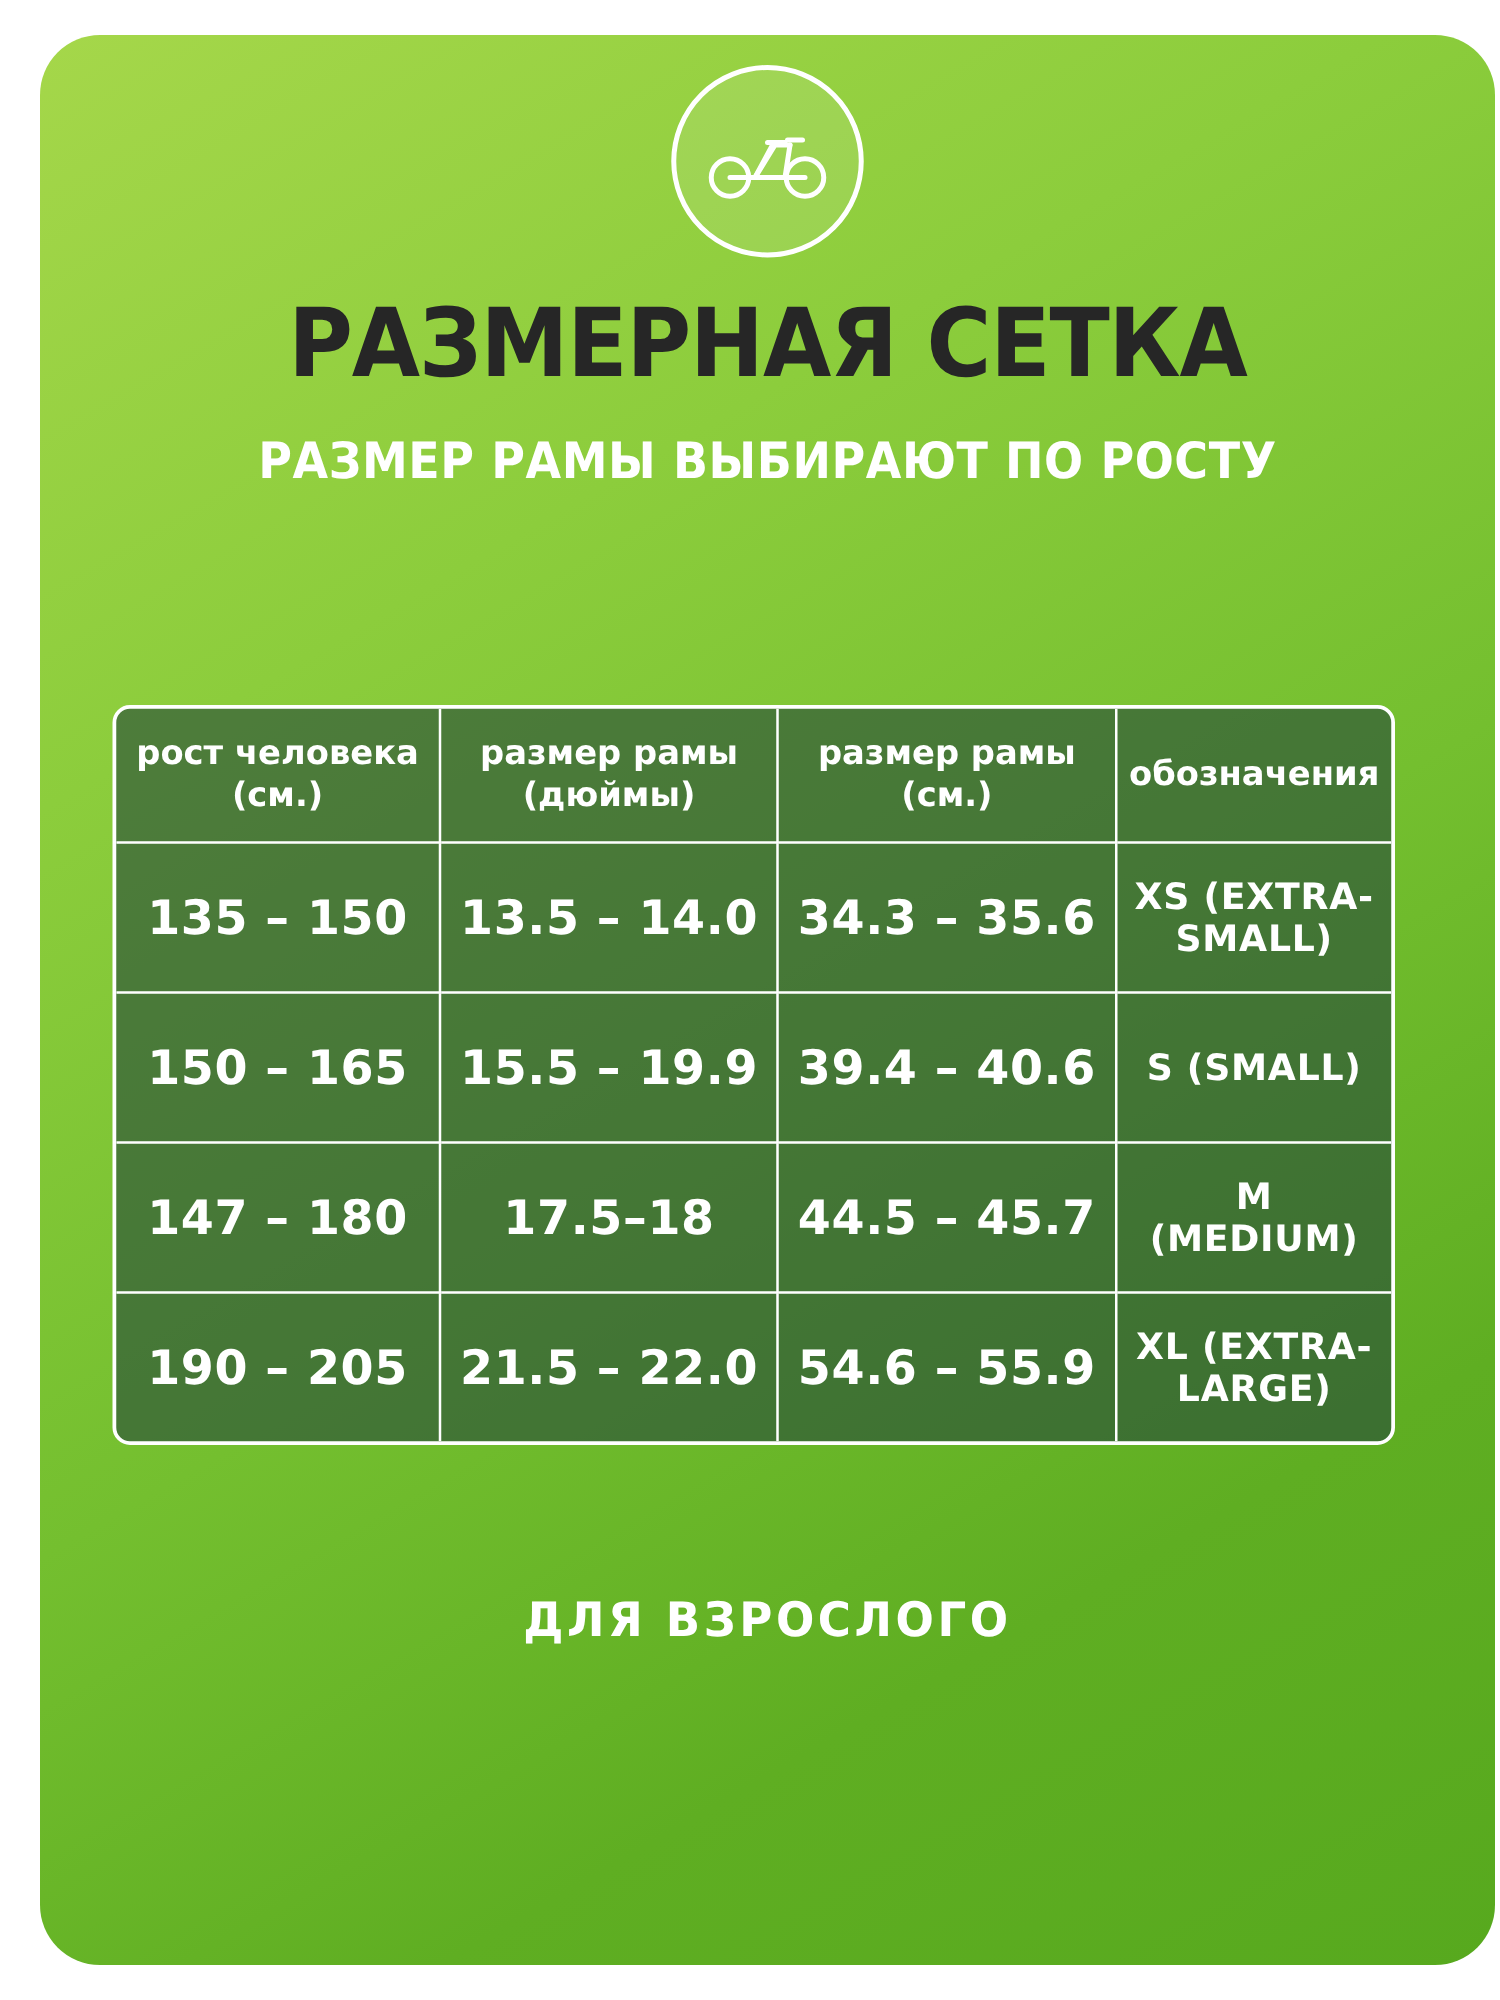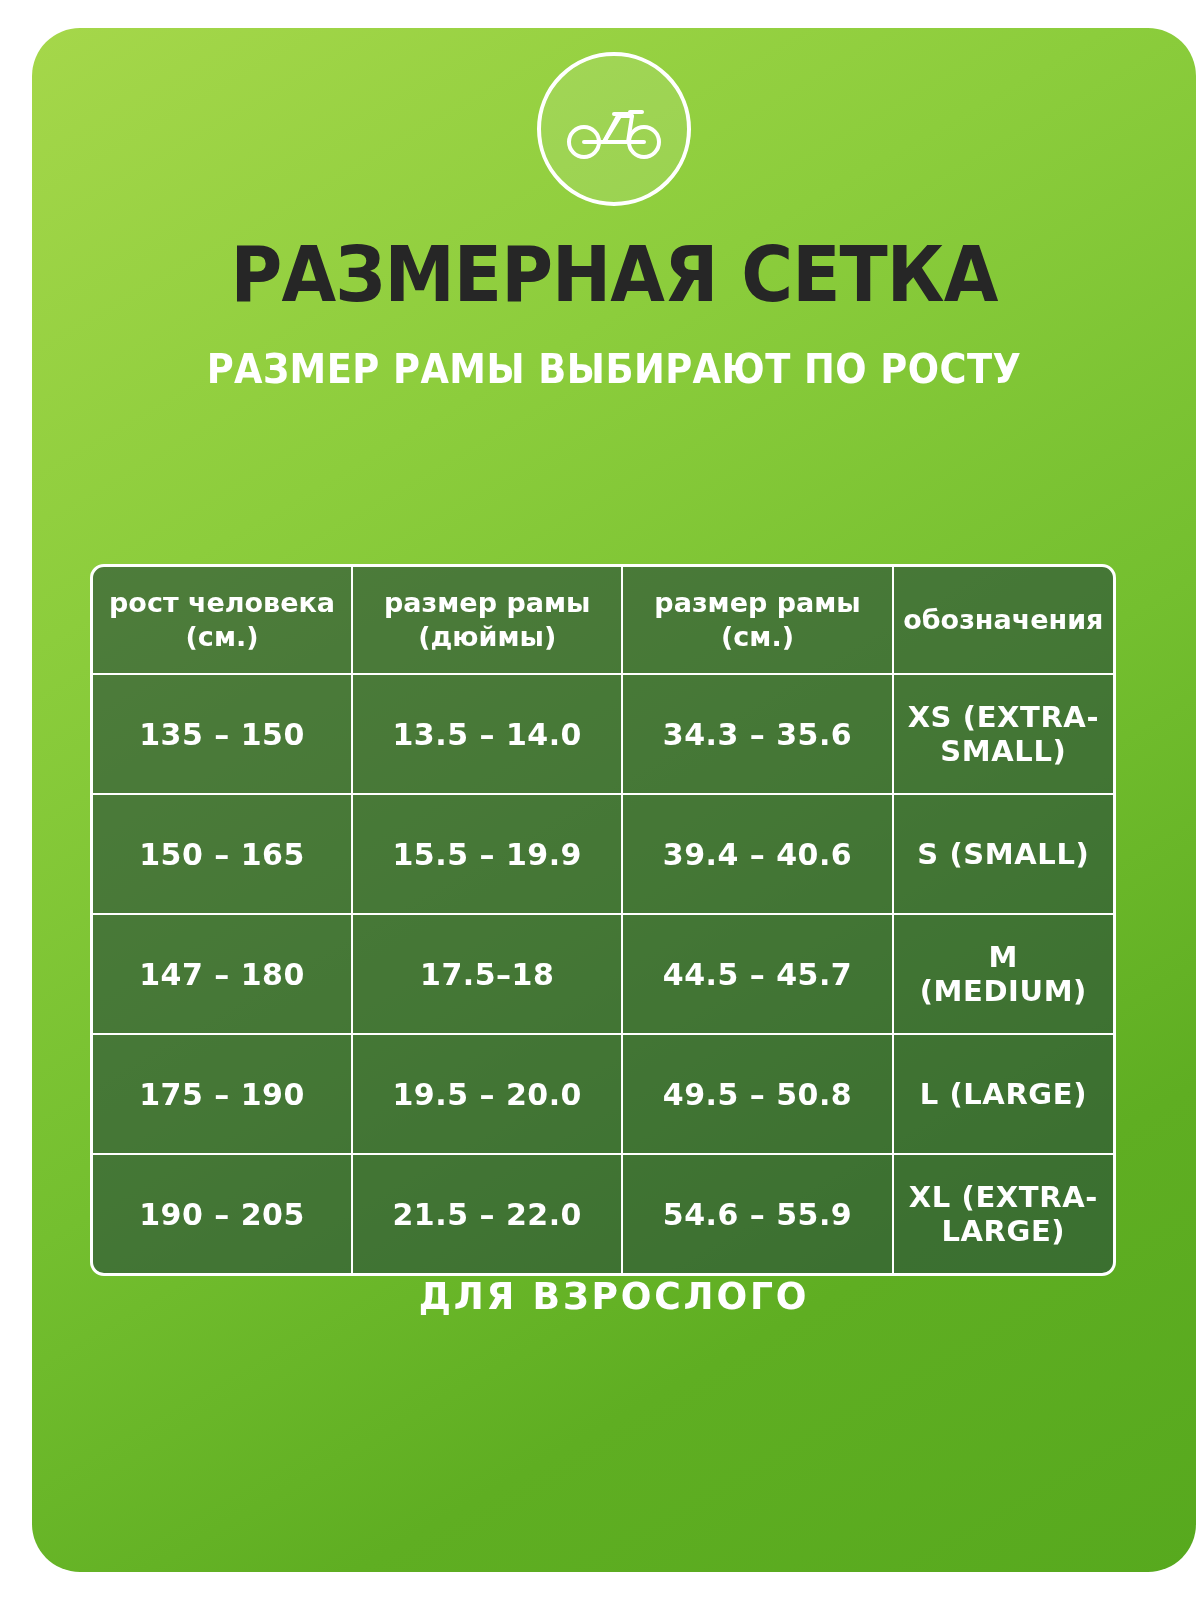--- a/index.html
+++ b/index.html
@@ -109,21 +109,21 @@
     font-family: "DejaVu Sans", sans-serif;
     font-weight: bold;
     font-size: 27px;
     line-height: 34px;
     padding: 4px 8px;
   }
   tbody td {
     height: 110px;
     font-family: "DejaVu Sans", sans-serif;
     font-weight: bold;
-    font-size: 30px;
+    font-size: 38px;
     letter-spacing: 0.5px;
     padding: 4px 6px;
   }
   tbody td.label {
     font-size: 29px;
     letter-spacing: 0.6px;
   }
 
   .footer-note {
     position: absolute;
@@ -193,26 +193,20 @@
           <td>39.4 – 40.6</td>
           <td class="label">S (SMALL)</td>
         </tr>
         <tr>
           <td>147 – 180</td>
           <td>17.5–18</td>
           <td>44.5 – 45.7</td>
           <td class="label">M (MEDIUM)</td>
         </tr>
         <tr>
-          <td>175 – 190</td>
-          <td>19.5 – 20.0</td>
-          <td>49.5 – 50.8</td>
-          <td class="label">L (LARGE)</td>
-        </tr>
-        <tr>
           <td>190 – 205</td>
           <td>21.5 – 22.0</td>
           <td>54.6 – 55.9</td>
           <td class="label">XL (EXTRA-LARGE)</td>
         </tr>
       </tbody>
     </table>
   </div>
 
   <div class="footer-note">ДЛЯ ВЗРОСЛОГО</div>

